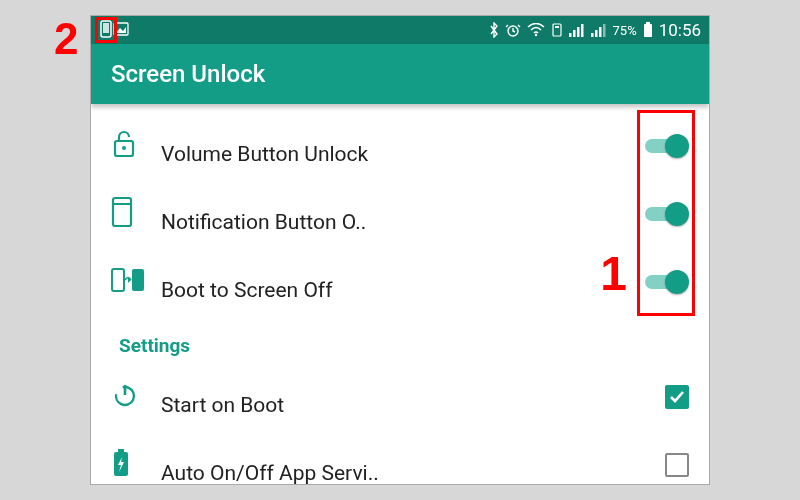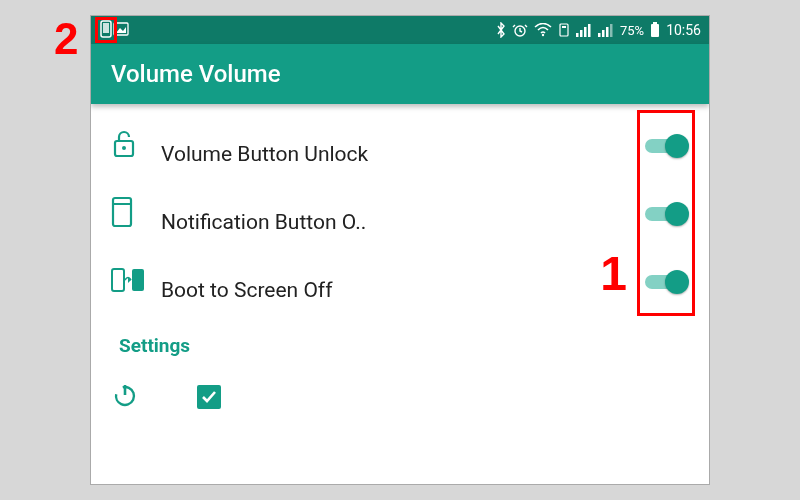--- a/index.html
+++ b/index.html
@@ -181,26 +181,26 @@
             <rect x="12" y="1" width="2.5" height="13" fill="#fff" opacity="0.5"></rect>
           </svg>
       </span>
       <span style="font-size:13px;">75%</span>
       <span>
         <svg width="10" height="16" viewBox="0 0 10 16">
             <rect x="1" y="2" width="8" height="13" rx="1" fill="#fff"></rect>
             <rect x="3" y="0" width="4" height="2" fill="#fff"></rect>
           </svg>
       </span>
-      <span style="font-size:14px;">10:56</span>
+      <span style="font-size:17px;">10:56</span>
     </div>
   </div>
 
   <div class="appbar">
-    <span>Volume Volume</span>
+    <span>Screen Unlock</span>
   </div>
 
   <div class="content">
 
     <div class="row">
       <div class="iconcell">
         <span>
           <svg width="26" height="30" viewBox="0 0 26 30">
               <rect x="4" y="12" width="18" height="15" rx="2" fill="none" stroke="#139d86" stroke-width="2.2"></rect>
               <path d="M8 12 V8 a5 5 0 0 1 10 0" fill="none" stroke="#139d86" stroke-width="2.2"></path>
@@ -259,29 +259,47 @@
 
     <div class="row">
       <div class="iconcell">
         <span>
           <svg width="28" height="28" viewBox="0 0 28 28">
               <circle cx="14" cy="15" r="9" fill="none" stroke="#139d86" stroke-width="2.4" stroke-dasharray="40 10" transform="rotate(-65 14 15)"></circle>
               <line x1="14" y1="4" x2="14" y2="14" stroke="#139d86" stroke-width="2.6"></line>
             </svg>
         </span>
       </div>
+      <div class="labelcell">Start on Boot</div>
       <div class="ctrlcell">
         <div class="chk checked">
           <svg width="18" height="18" viewBox="0 0 18 18">
               <path d="M3 9 L7 13 L15 4" fill="none" stroke="#fff" stroke-width="2.6"></path>
             </svg>
         </div>
       </div>
     </div>
 
+    <div class="row">
+      <div class="iconcell">
+        <span>
+          <svg width="20" height="30" viewBox="0 0 20 30">
+              <rect x="3" y="4" width="14" height="24" rx="2" fill="#139d86"></rect>
+              <rect x="7" y="1" width="6" height="3" fill="#139d86"></rect>
+              <path d="M11 9 L7 17 L10 17 L8 24 L13 14 L10 14 Z" fill="#fff"></path>
+            </svg>
+        </span>
+      </div>
+      <div class="labelcell">Auto On/Off App Servi..</div>
+      <div class="ctrlcell">
+        <div class="chk">
+          
+        </div>
+      </div>
+    </div>
 
   </div>
 
   <div class="annot-box" style="right:14px; top:94px; width:58px; height:206px;"></div>
 
   <div class="annot-box" style="left:4px; top:1px; width:22px; height:26px;"></div>
 
   <div class="annot-num" style="right:82px; top:230px; font-size:48px;">1</div>
 
 </div>

